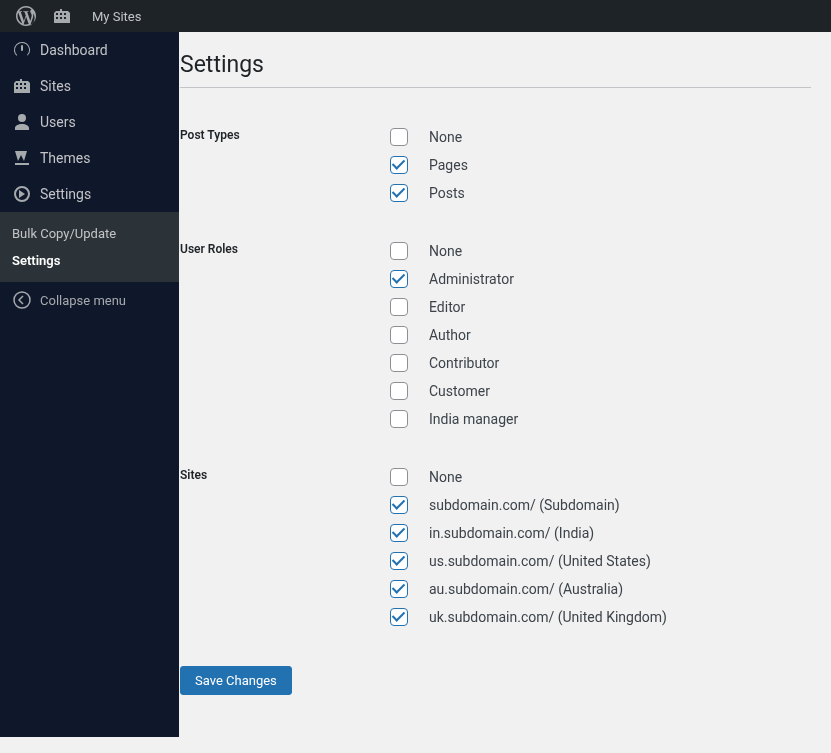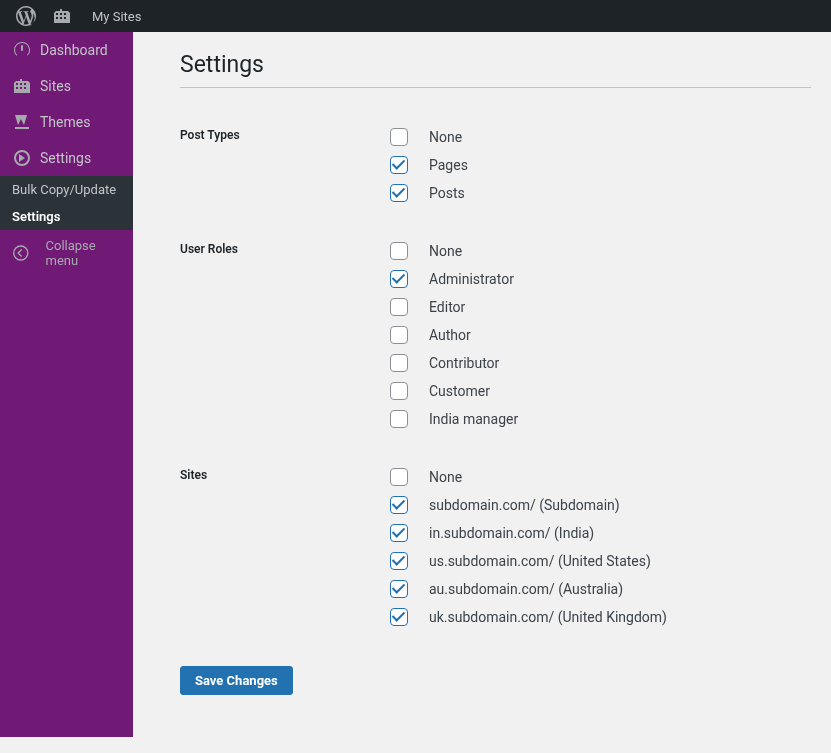--- a/index.html
+++ b/index.html
@@ -1,42 +1,42 @@
 <!DOCTYPE html>
 <html><head>
 <meta charset="utf-8">
 <style>
 *{box-sizing:border-box;margin:0;padding:0;font-family:-apple-system,BlinkMacSystemFont,"Segoe UI",Roboto,sans-serif}
 body{background:#f1f1f1;font-size:13px;color:#3c434a;width:831px;height:753px;overflow:hidden}
 #adminbar{height:32px;background:#1d2327;color:#c3c4c7;display:flex;align-items:center;padding:0 8px;font-size:13px}
 #adminbar .abitem{display:flex;align-items:center;gap:20px;padding:0 8px;cursor:pointer}
 #adminbar svg{width:20px;height:20px;fill:#a7aaad}
-#adminmenu{position:absolute;top:32px;left:0;width:133px;bottom:16px;background:#701a75;color:#c3c4c7}
+#adminmenu{position:absolute;top:32px;left:0;width:179px;bottom:16px;background:#0f172a;color:#c3c4c7}
 .menu-item{display:flex;align-items:center;gap:8px;padding:8px 12px;font-size:14px;cursor:pointer;color:#c3c4c7}
 .menu-item svg{width:20px;height:20px;fill:#a7aaad;flex-shrink:0}
 .menu-item.current{background:#2271b1;color:#fff;position:relative}
 .menu-item.current svg{fill:#fff}
 .menu-item.current::after{content:"";position:absolute;right:0;top:50%;margin-top:-8px;border:8px solid transparent;border-right-color:#f1f1f1}
-.submenu{background:#2c3338;padding:0 0}
+.submenu{background:#2c3338;padding:8px 0}
 .submenu-item{padding:6px 12px;font-size:13px;color:#c3c4c7;cursor:pointer}
 .submenu-item.current{color:#fff;font-weight:600}
-.collapse{display:flex;align-items:center;gap:16px;padding:8px 12px;font-size:13px;color:#a7aaad;cursor:pointer}
+.collapse{display:flex;align-items:center;gap:8px;padding:8px 12px;font-size:13px;color:#a7aaad;cursor:pointer}
 .collapse svg{width:20px;height:20px;fill:#a7aaad}
 #content{margin-left:160px;padding:10px 20px 20px;position:absolute;top:32px;right:0;left:0}
 h1{font-size:23px;font-weight:400;color:#1d2327;padding:9px 0 4px}
 hr{border:none;border-top:1px solid #c3c4c7;margin:5px 0 20px}
 .form-table{width:100%;border-collapse:collapse}
 .form-table th{text-align:left;vertical-align:top;width:200px;padding:20px 10px 20px 0;font-size:12px;font-weight:600;color:#1d2327}
 .form-table td{padding:15px 10px;vertical-align:top}
 .cbrow{display:flex;align-items:center;gap:21px;padding:5px 0;font-size:14px;color:#3c434a}
 .cbrow input[type=checkbox]{width:18px;height:18px;border:1px solid #8c8f94;border-radius:4px;appearance:none;background:#fff;cursor:pointer;position:relative}
 .cbrow input[type=checkbox]:checked{background:#fff;border-color:#2271b1}
 .cbrow input[type=checkbox]:checked::after{content:"";position:absolute;left:4px;top:0px;width:5px;height:10px;border:solid #2271b1;border-width:0 2.5px 2.5px 0;transform:rotate(45deg)}
 .submit{margin-top:20px}
-.button-primary{background:#2271b1;color:#fff;border:1px solid #2271b1;border-radius:3px;padding:6px 14px;font-size:13px;font-weight:700;cursor:pointer}
+.button-primary{background:#2271b1;color:#fff;border:1px solid #2271b1;border-radius:3px;padding:6px 14px;font-size:13px;font-weight:400;cursor:pointer}
 </style>
 </head>
 <body>
 
 <div id="adminbar">
   <div class="abitem">
     <svg viewBox="0 0 20 20">
         <path d="M10 0C4.5 0 0 4.5 0 10s4.5 10 10 10 10-4.5 10-10S15.5 0 10 0zM1.5 10c0-1.2.3-2.4.7-3.4l4 11C3.6 16.2 1.5 13.3 1.5 10zm8.5 8.5c-.8 0-1.6-.1-2.4-.3l2.5-7.4 2.6 7.2c0 .1 0 .1.1.1-.9.3-1.8.4-2.8.4zm1.2-12.5c.5 0 1-.1 1-.1.5 0 .4-.7 0-.7 0 0-1.4.1-2.3.1-.8 0-2.2-.1-2.2-.1-.5 0-.5.7-.1.7 0 0 .4.1.9.1l1.3 3.6L7.9 15 4.8 6c.5 0 1-.1 1-.1.5 0 .4-.7 0-.7 0 0-1.4.1-2.3.1h-.5C4.5 3 7.1 1.5 10 1.5c2.2 0 4.2.8 5.7 2.2h-.1c-.8 0-1.4.7-1.4 1.5 0 .7.4 1.3.8 2 .3.6.7 1.3.7 2.3 0 .7-.3 1.6-.6 2.7l-.8 2.7-3.1-8.9zm6.4 1.8c.6 1.2 1 2.6 1 4.2 0 3.3-1.8 6.2-4.5 7.7l2.6-7.5c.5-1.2.6-2.2.6-3.1.1-.5 0-.9-.1-1.3h.4z"></path>
       </svg>
   </div>
@@ -53,20 +53,26 @@
     <svg viewBox="0 0 20 20">
         <path d="M10 2a8 8 0 00-8 8c0 2.3 1 4.3 2.5 5.8l.7-.7A7 7 0 013 10a7 7 0 1112 4.9l.7.7A8 8 0 0010 2zm0 3a1 1 0 00-1 1v4a1 1 0 102 0V6a1 1 0 00-1-1z"></path>
       </svg>
     <span>Dashboard</span>
   </div>
   <div class="menu-item">
     <svg viewBox="0 0 20 20">
         <path d="M14 5h-4V3H8v2H4L2 7v10h16V7l-2-2zm-8 8H4v-2h2v2zm0-4H4V7h2v2zm4 4H8v-2h2v2zm0-4H8V7h2v2zm4 4h-2v-2h2v2zm0-4h-2V7h2v2z"></path>
       </svg>
     <span>Sites</span>
+  </div>
+  <div class="menu-item">
+    <svg viewBox="0 0 20 20">
+        <path d="M10 10a4 4 0 100-8 4 4 0 000 8zm0 2c-4 0-7 2-7 4v2h14v-2c0-2-3-4-7-4z"></path>
+      </svg>
+    <span>Users</span>
   </div>
   <div class="menu-item">
     <svg viewBox="0 0 20 20">
         <path d="M3 3l3 10 3-6 3 6 3-10H3zm0 14h14v-2H3v2z"></path>
       </svg>
     <span>Themes</span>
   </div>
   <div class="menu-item">
     <svg viewBox="0 0 20 20">
         <path d="M7 14V6l6 4-6 4zm11-4a8 8 0 11-16 0 8 8 0 0116 0zm-2 0a6 6 0 10-12 0 6 6 0 0012 0z"></path>

